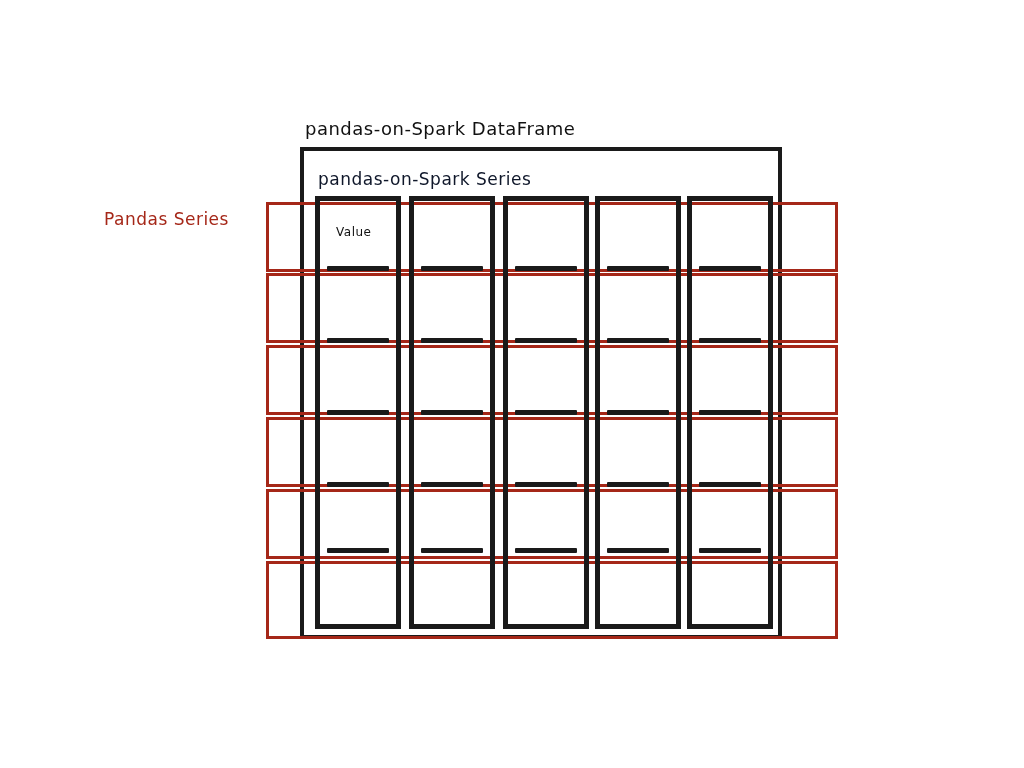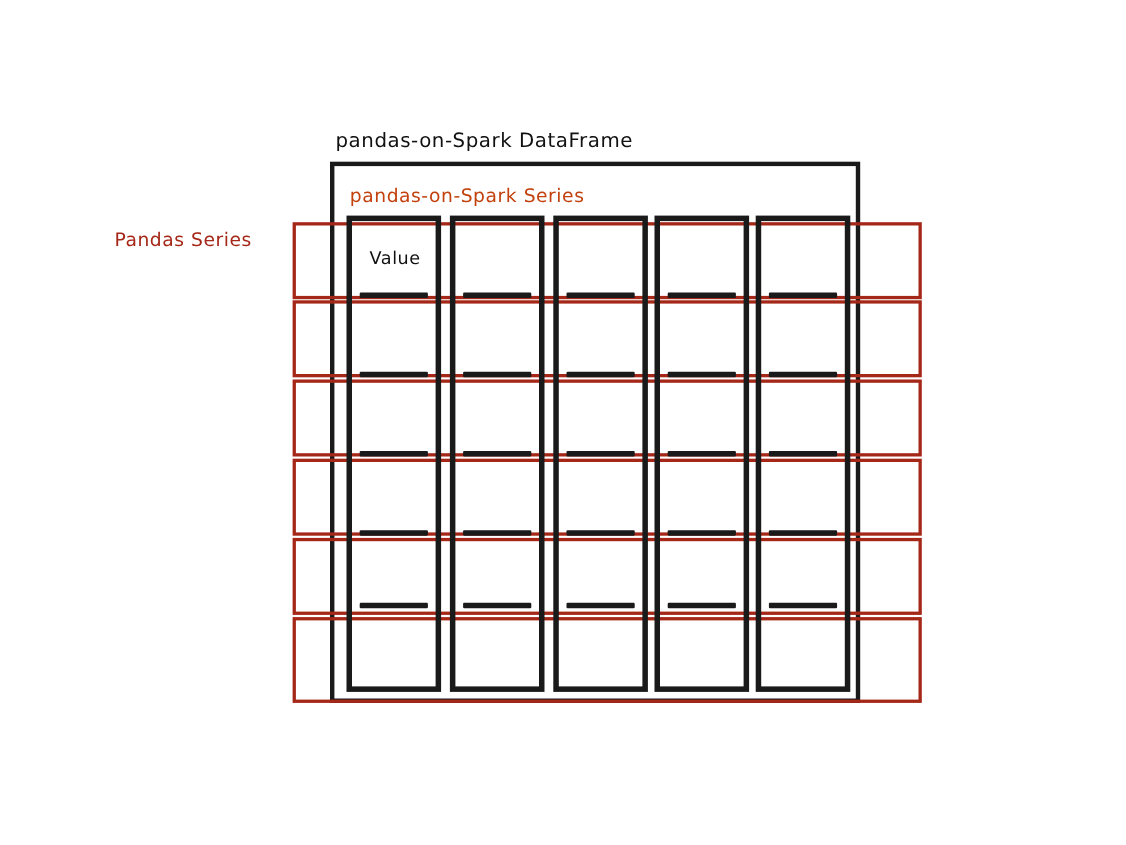--- a/index.html
+++ b/index.html
@@ -26,26 +26,26 @@
   #df-title {
     left: 305px;
     top: 118px;
     font-size: 18px;
     color: #111111;
   }
   #series-title {
     left: 318px;
     top: 169px;
     font-size: 17px;
-    color: #c2410c;
+    color: #0f172a;
   }
   #value-label {
     left: 336px;
     top: 225px;
-    font-size: 16px;
+    font-size: 12px;
     color: #111111;
   }
   #pandas-series-label {
     left: 104px;
     top: 209px;
     font-size: 17px;
     color: #a52718;
   }
 
   

